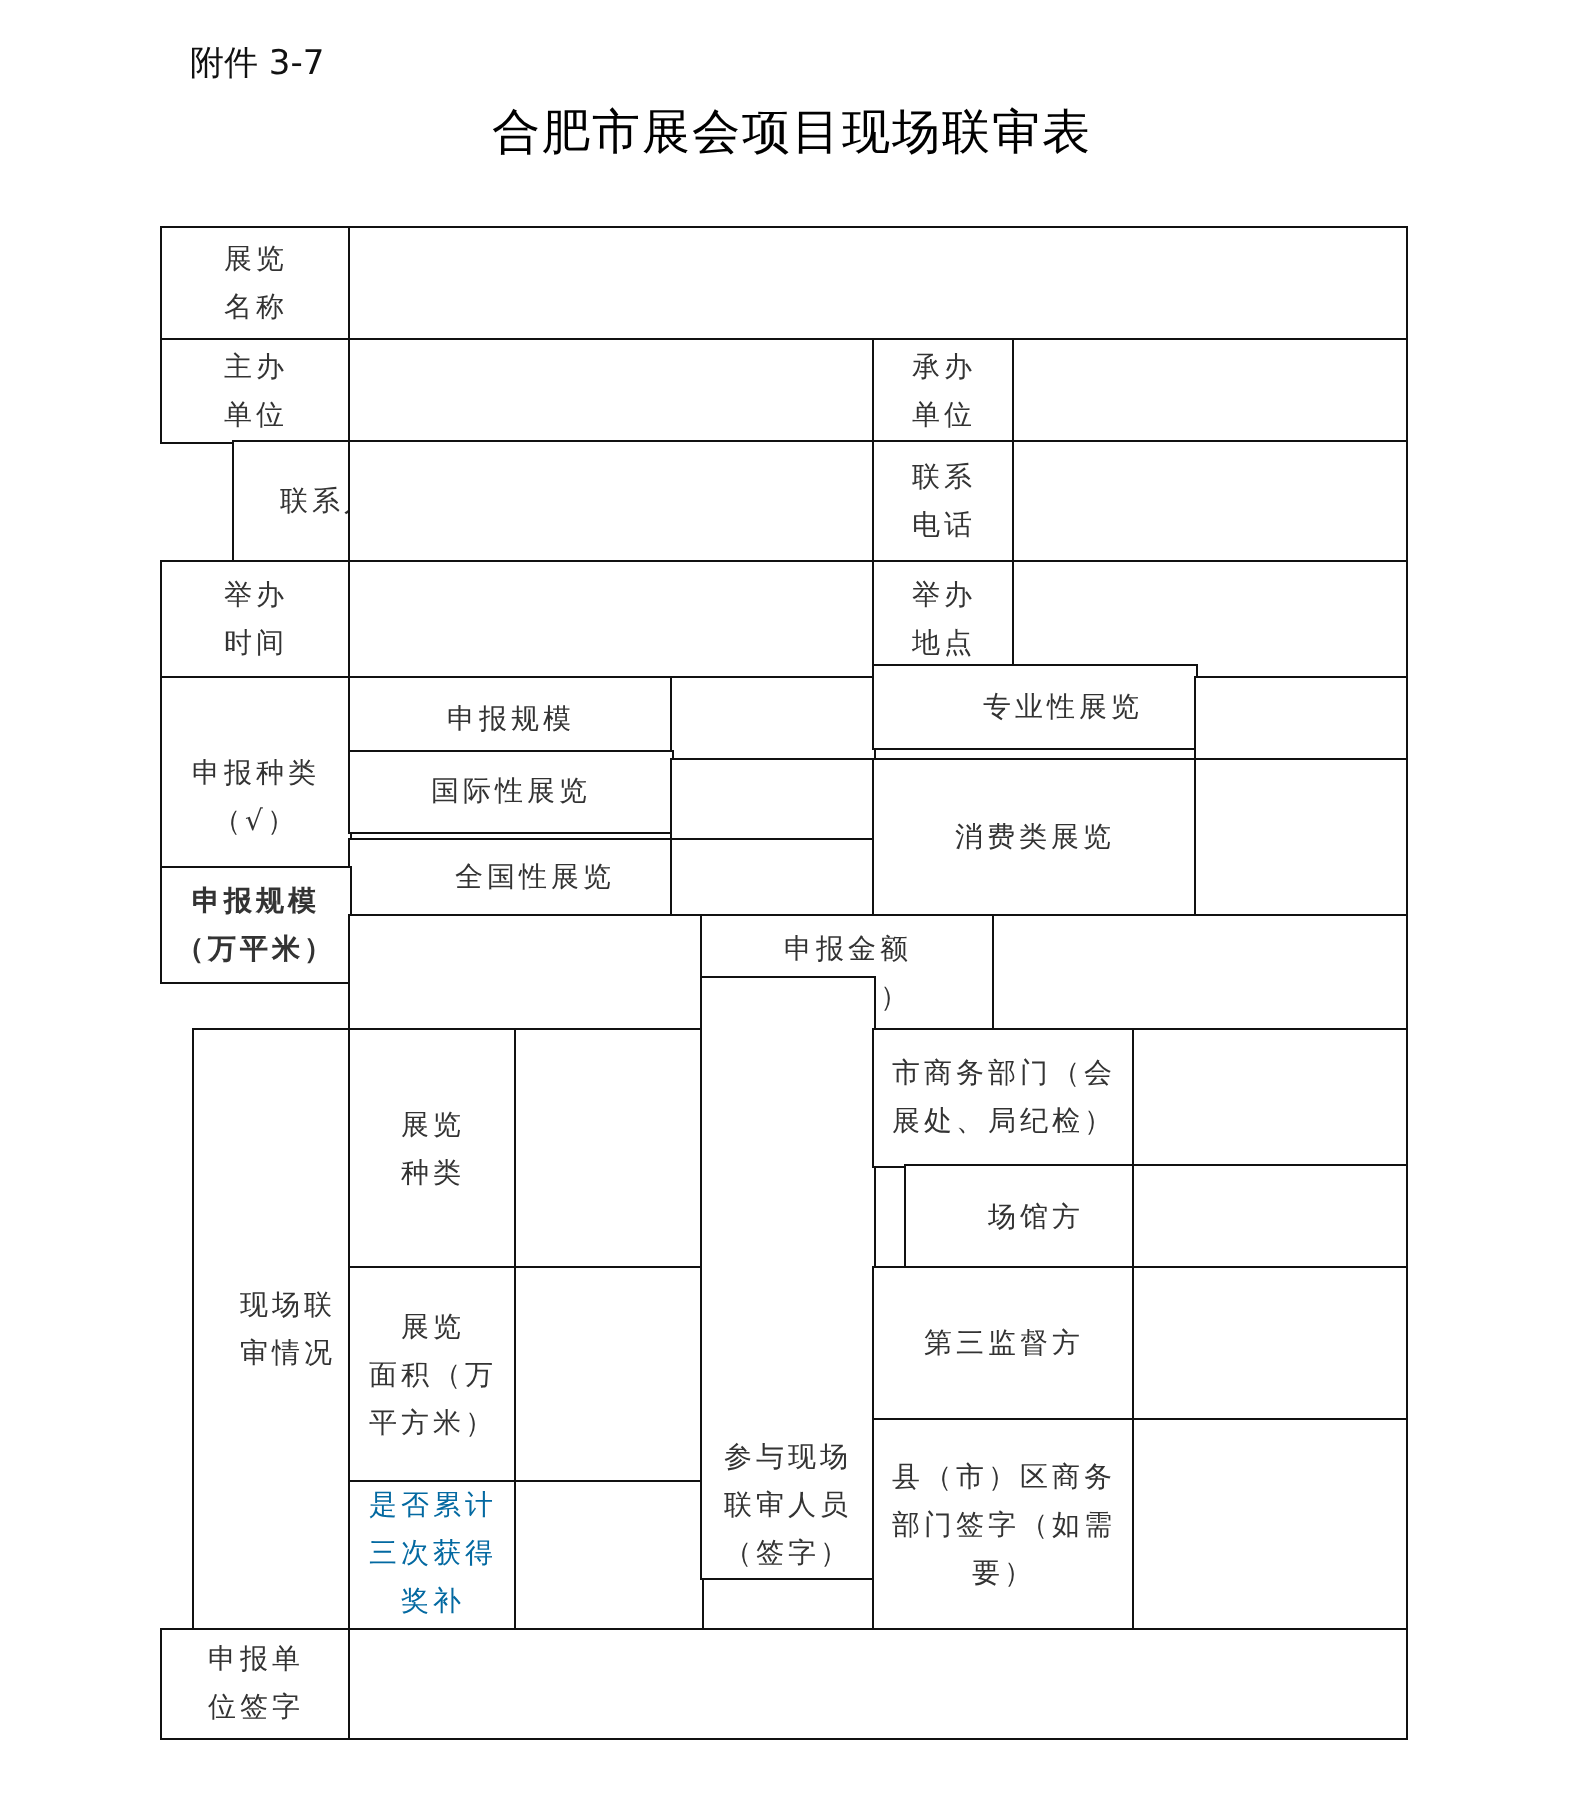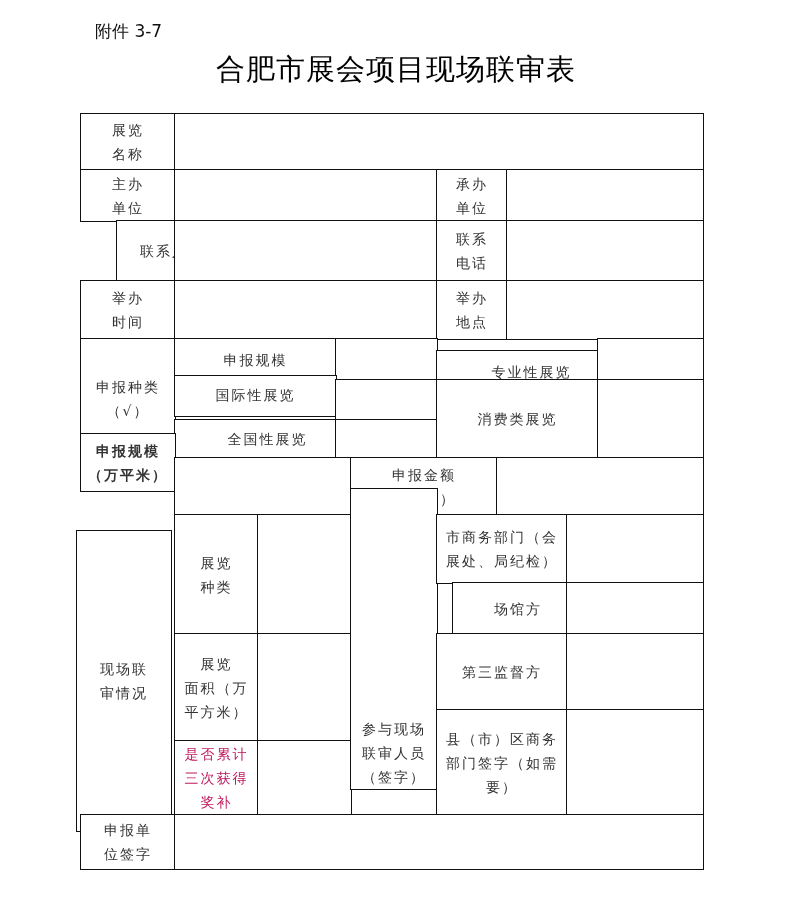--- a/index.html
+++ b/index.html
@@ -1,22 +1,22 @@
 <!DOCTYPE html>
 <html><head>
 <meta charset="utf-8">
 <style>
   html, body { margin: 0; padding: 0; background: #ffffff; }
   body { width: 788px; height: 910px; position: relative; font-family: "DejaVu Sans", sans-serif; color: #222; overflow: hidden; }
   .annex { position: absolute; left: 95px; top: 20px; font-size: 17px; color: #111; }
-  .title { position: absolute; left: 0; width: 788px; top: 50px; text-align: center; font-size: 29px; letter-spacing: 1px; color: #000; padding-left: 0px; }
+  .title { position: absolute; left: 0; width: 788px; top: 50px; text-align: center; font-size: 24px; letter-spacing: 1px; color: #000; padding-left: 0px; }
   .title span { position: relative; left: 2px; }
   .cell { position: absolute; box-sizing: border-box; border: 1.5px solid #111; display: flex; align-items: center; justify-content: center; text-align: center; font-size: 14px; line-height: 24px; color: #333; letter-spacing: 2px; background: #fff; }
   .cell .t { white-space: pre-line; }
-  .red { color: #be185d; }
+  .red { color: #0369a1; font-family: Liberation Mono, monospace; }
 </style>
 </head>
 <body>
 
 <div class="annex">附件 3-7</div>
 <div class="title"><span>合肥市展会项目现场联审表</span></div>
 
 <div>
 
   <div class="cell" style="left:80px;top:113px;width:96px;height:58px;">
@@ -74,33 +74,33 @@
   <div class="cell" style="left:80px;top:338px;width:96px;height:121px;align-items:center;">
       <span class="t">申报种类
 （√）</span>
     </div>
   <div class="cell" style="left:174px;top:338px;width:163px;height:43px;">
       <span class="t">申报规模</span>
     </div>
   <div class="cell" style="left:335px;top:338px;width:103px;height:43px;">
       <span class="t"></span>
     </div>
-  <div class="cell" style="left:174px;top:375px;width:163px;height:42px;font-family:Liberation Mono, monospace;">
+  <div class="cell" style="left:174px;top:375px;width:163px;height:42px;">
       <span class="t">国际性展览</span>
     </div>
   <div class="cell" style="left:335px;top:379px;width:103px;height:42px;">
       <span class="t"></span>
     </div>
   <div class="cell" style="left:174px;top:419px;width:163px;height:40px;padding-left:24px;">
       <span class="t">全国性展览</span>
     </div>
   <div class="cell" style="left:335px;top:419px;width:103px;height:40px;">
       <span class="t"></span>
     </div>
-  <div class="cell" style="left:436px;top:350px;width:163px;height:43px;padding-left:28px;">
+  <div class="cell" style="left:436px;top:332px;width:163px;height:43px;padding-left:28px;">
       <span class="t">专业性展览</span>
     </div>
   <div class="cell" style="left:597px;top:338px;width:107px;height:43px;">
       <span class="t"></span>
     </div>
   <div class="cell" style="left:436px;top:379px;width:163px;height:80px;">
       <span class="t">消费类展览</span>
     </div>
   <div class="cell" style="left:597px;top:379px;width:107px;height:80px;">
       <span class="t"></span>
@@ -114,21 +114,21 @@
       <span class="t"></span>
     </div>
   <div class="cell" style="left:350px;top:457px;width:148px;height:59px;">
       <span class="t">申报金额
 （万元）</span>
     </div>
   <div class="cell" style="left:496px;top:457px;width:208px;height:59px;">
       <span class="t"></span>
     </div>
 
-  <div class="cell" style="left:76px;top:514px;width:96px;height:302px;margin-top:16px;">
+  <div class="cell" style="left:96px;top:514px;width:96px;height:302px;">
       <span class="t">现场联
 审情况</span>
     </div>
   <div class="cell" style="left:174px;top:514px;width:85px;height:121px;">
       <span class="t">展览
 种类</span>
     </div>
   <div class="cell" style="left:257px;top:514px;width:95px;height:121px;">
       <span class="t"></span>
     </div>

